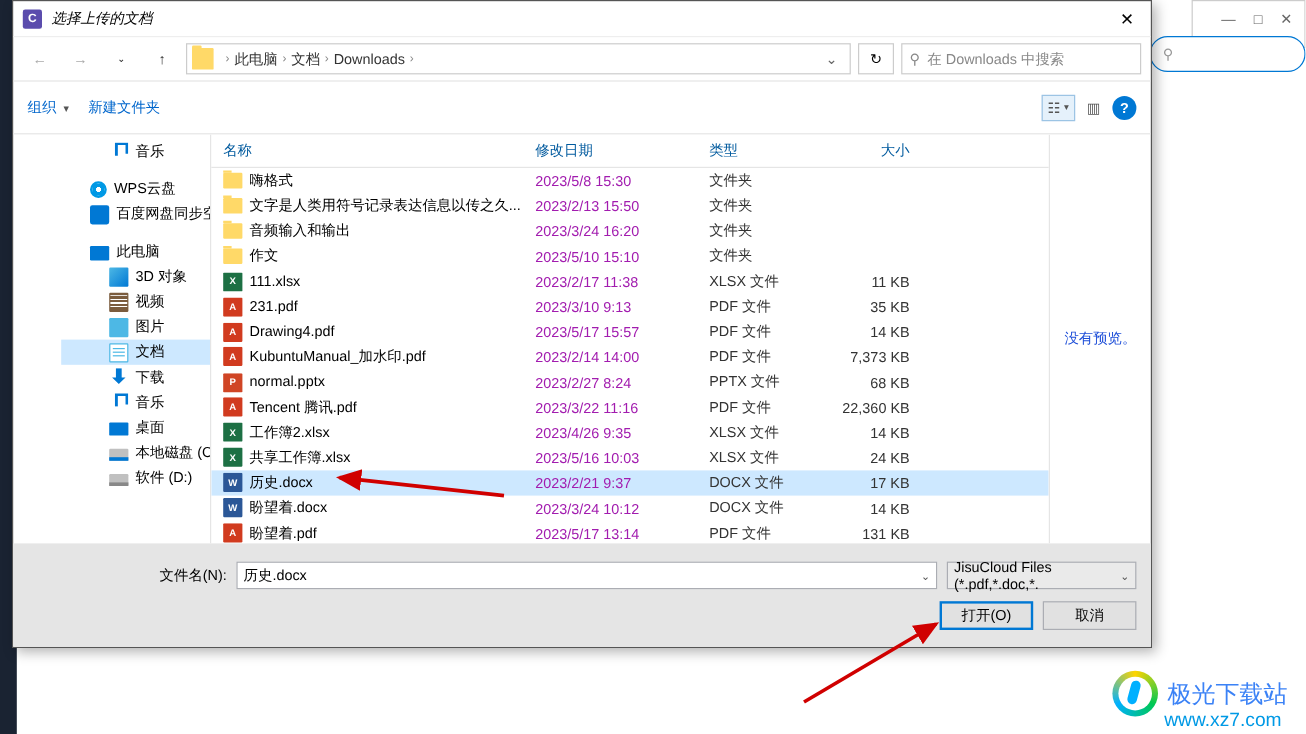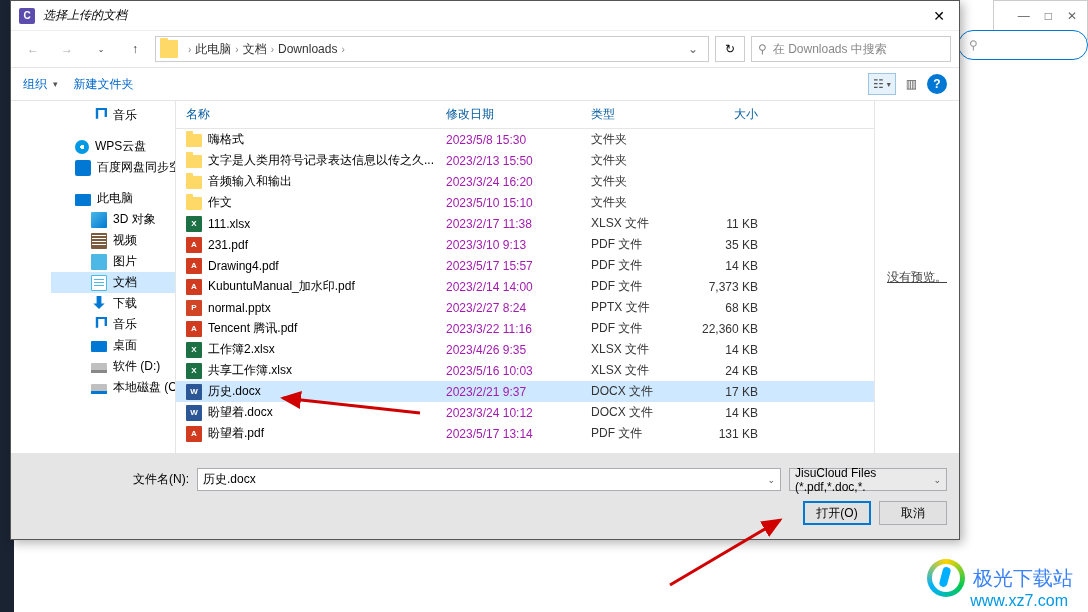--- a/index.html
+++ b/index.html
@@ -27,21 +27,21 @@
 .breadcrumb { flex: 1; height: 26px; border: 1px solid #ccc; display: flex; align-items: center; padding: 0 4px; }
 .breadcrumb .folder-ico { width: 18px; height: 18px; background: #ffd968; border-radius: 1px; margin-right: 6px; position: relative; }
 .breadcrumb .folder-ico::before { content:''; position:absolute; top:-2px; left:0; width:8px; height:3px; background:#ffd968; border-radius:1px 1px 0 0; }
 .breadcrumb .sep { color: #888; margin: 0 4px; font-size: 10px; }
 .breadcrumb .crumb { color: #333; cursor: pointer; }
 .breadcrumb .dropdown-end { margin-left: auto; color: #666; padding: 0 6px; }
 .refresh-btn { width: 30px; height: 26px; border: 1px solid #ccc; display: flex; align-items: center; justify-content: center; cursor: pointer; }
 .searchbox { width: 200px; height: 26px; border: 1px solid #ccc; display: flex; align-items: center; padding: 0 6px; color: #888; gap: 6px; }
 
 
-.toolbar { height: 34px; border-top: 1px solid #e5e5e5; border-bottom: 1px solid #e5e5e5; display: flex; align-items: center; padding: 0 12px; gap: 6px; }
+.toolbar { height: 45px; border-top: 1px solid #e5e5e5; border-bottom: 1px solid #e5e5e5; display: flex; align-items: center; padding: 0 12px; gap: 6px; }
 .toolbar .link { color: #0066cc; cursor: pointer; }
 .toolbar .menu-drop { color: #555; font-size: 9px; margin-right: 10px; }
 .toolbar .spacer { flex: 1; }
 .toolbar .view-btn { height: 22px; padding: 0 4px; display: flex; align-items: center; justify-content: center; color: #555; cursor: pointer; }
 .toolbar .view-btn.sel { border:1px solid #9cc4e4; background:#e5f1fb; }
 .toolbar .help { width: 20px; height: 20px; background: #0078d4; border-radius: 50%; color: #fff; display: flex; align-items: center; justify-content: center; font-weight: bold; cursor: pointer; }
 
 
 .bodysplit { flex: 1; display: flex; overflow: hidden; }
 
@@ -75,44 +75,44 @@
 .columns { height: 28px; display: flex; align-items: center; border-bottom: 1px solid #e5e5e5; }
 .col { color: #005a9e; padding-left: 10px; }
 .col-name { width: 260px; }
 .col-date { width: 145px; }
 .col-type { width: 110px; }
 .col-size { width: 75px; text-align:right; padding-right:8px; padding-left:0; }
 .rows { flex:1; overflow:hidden; }
 .row { height: 21px; display: flex; align-items: center; cursor: pointer; }
 .row.selected { background: #cde8ff; }
 .cell { overflow: hidden; text-overflow: ellipsis; white-space: nowrap; }
-.cell-name { width: 260px; padding-left: 10px; display: flex; align-items: center; gap: 6px; }
+.cell-name { width: 260px; padding-left: 10px; display: flex; gap: 6px; }
 .cell-date { width: 145px; padding-left: 10px; color: #a21caf; }
 .cell-type { width: 110px; padding-left: 10px; color: #333; }
 .cell-size { width: 75px; text-align: right; padding-right: 8px; color: #333; }
 
 .fico { width: 16px; height: 16px; flex-shrink: 0; border-radius: 1px; display:flex; align-items:center; justify-content:center; font-size:8px; color:#fff; font-weight:bold; }
 .fico-folder { background: #ffd968; position:relative; height:13px; margin-top:2px; }
 .fico-folder::before { content:''; position:absolute; top:-3px; left:0; width:7px; height:3px; background:#ffd968; border-radius:1px 1px 0 0; }
 .fico-xlsx { background: #1d7044; }
 .fico-pdf { background: #d13b1f; }
 .fico-docx { background: #2b5797; }
 .fico-pptx { background: #d04525; }
 
 
-.preview { width: 85px; border-left: 1px solid #e5e5e5; display: flex; align-items: center; justify-content: center; color: #404040; text-decoration: underline; }
+.preview { width: 85px; border-left: 1px solid #e5e5e5; display: flex; align-items: center; justify-content: center; color: #1d4ed8; }
 
 
 .bottombar { border-top: 1px solid #e5e5e5; padding: 14px 12px; background:#e5e5e5; }
 .filename-row { display:flex; align-items:center; gap:8px; margin-bottom:10px; }
 .filename-label { width:166px; text-align:right; }
 .filename-input { flex:1; height:23px; border:1px solid #abadb3; background:#fff; padding:0 5px; display:flex; align-items:center; justify-content:space-between; }
 .filetype-select { width:158px; height:23px; border:1px solid #abadb3; background:#eaeaea; padding:0 5px; display:flex; align-items:center; justify-content:space-between; cursor:pointer; }
 .button-row { display:flex; justify-content:flex-end; gap:8px; }
-.btn { width:68px; height:24px; border:1px solid #abadb3; background:#e1e1e1; cursor:pointer; display:flex; align-items:center; justify-content:center; }
+.btn { width:78px; height:24px; border:1px solid #abadb3; background:#e1e1e1; cursor:pointer; display:flex; align-items:center; justify-content:center; }
 .btn.primary { border:2px solid #0078d4; }
 
 
 .arrow { position: absolute; pointer-events: none; }
 .arrow svg { overflow: visible; }
 
 
 .logo { position: absolute; right: 15px; bottom: 15px; display: flex; align-items: center; gap: 8px; }
 .logo-icon { width: 38px; height: 38px; border-radius: 50%; background: conic-gradient(#ffd400, #00c853, #00b0ff, #ffd400); position:relative; }
 .logo-icon::after { content:''; position:absolute; inset:5px; background:#fff; border-radius:50%; }
@@ -219,26 +219,26 @@
         </div>
         <div class="tree-item indent">
           <div class="tree-ico ico-music"></div>
           <span>音乐</span>
         </div>
         <div class="tree-item indent">
           <div class="tree-ico ico-desktop"></div>
           <span>桌面</span>
         </div>
         <div class="tree-item indent">
+          <div class="tree-ico ico-disk"></div>
+          <span>本地磁盘 (C:)</span>
+        </div>
+        <div class="tree-item indent">
           <div class="tree-ico ico-disk ico-disk2"></div>
           <span>软件 (D:)</span>
-        </div>
-        <div class="tree-item indent">
-          <div class="tree-ico ico-disk"></div>
-          <span>本地磁盘 (C:)</span>
         </div>
       </div>
     <div class="filearea">
       <div class="filelist">
         <div class="columns">
           <div class="col col-name">名称</div>
           <div class="col col-date">修改日期</div>
           <div class="col col-type">类型</div>
           <div class="col col-size">大小</div>
         </div>

